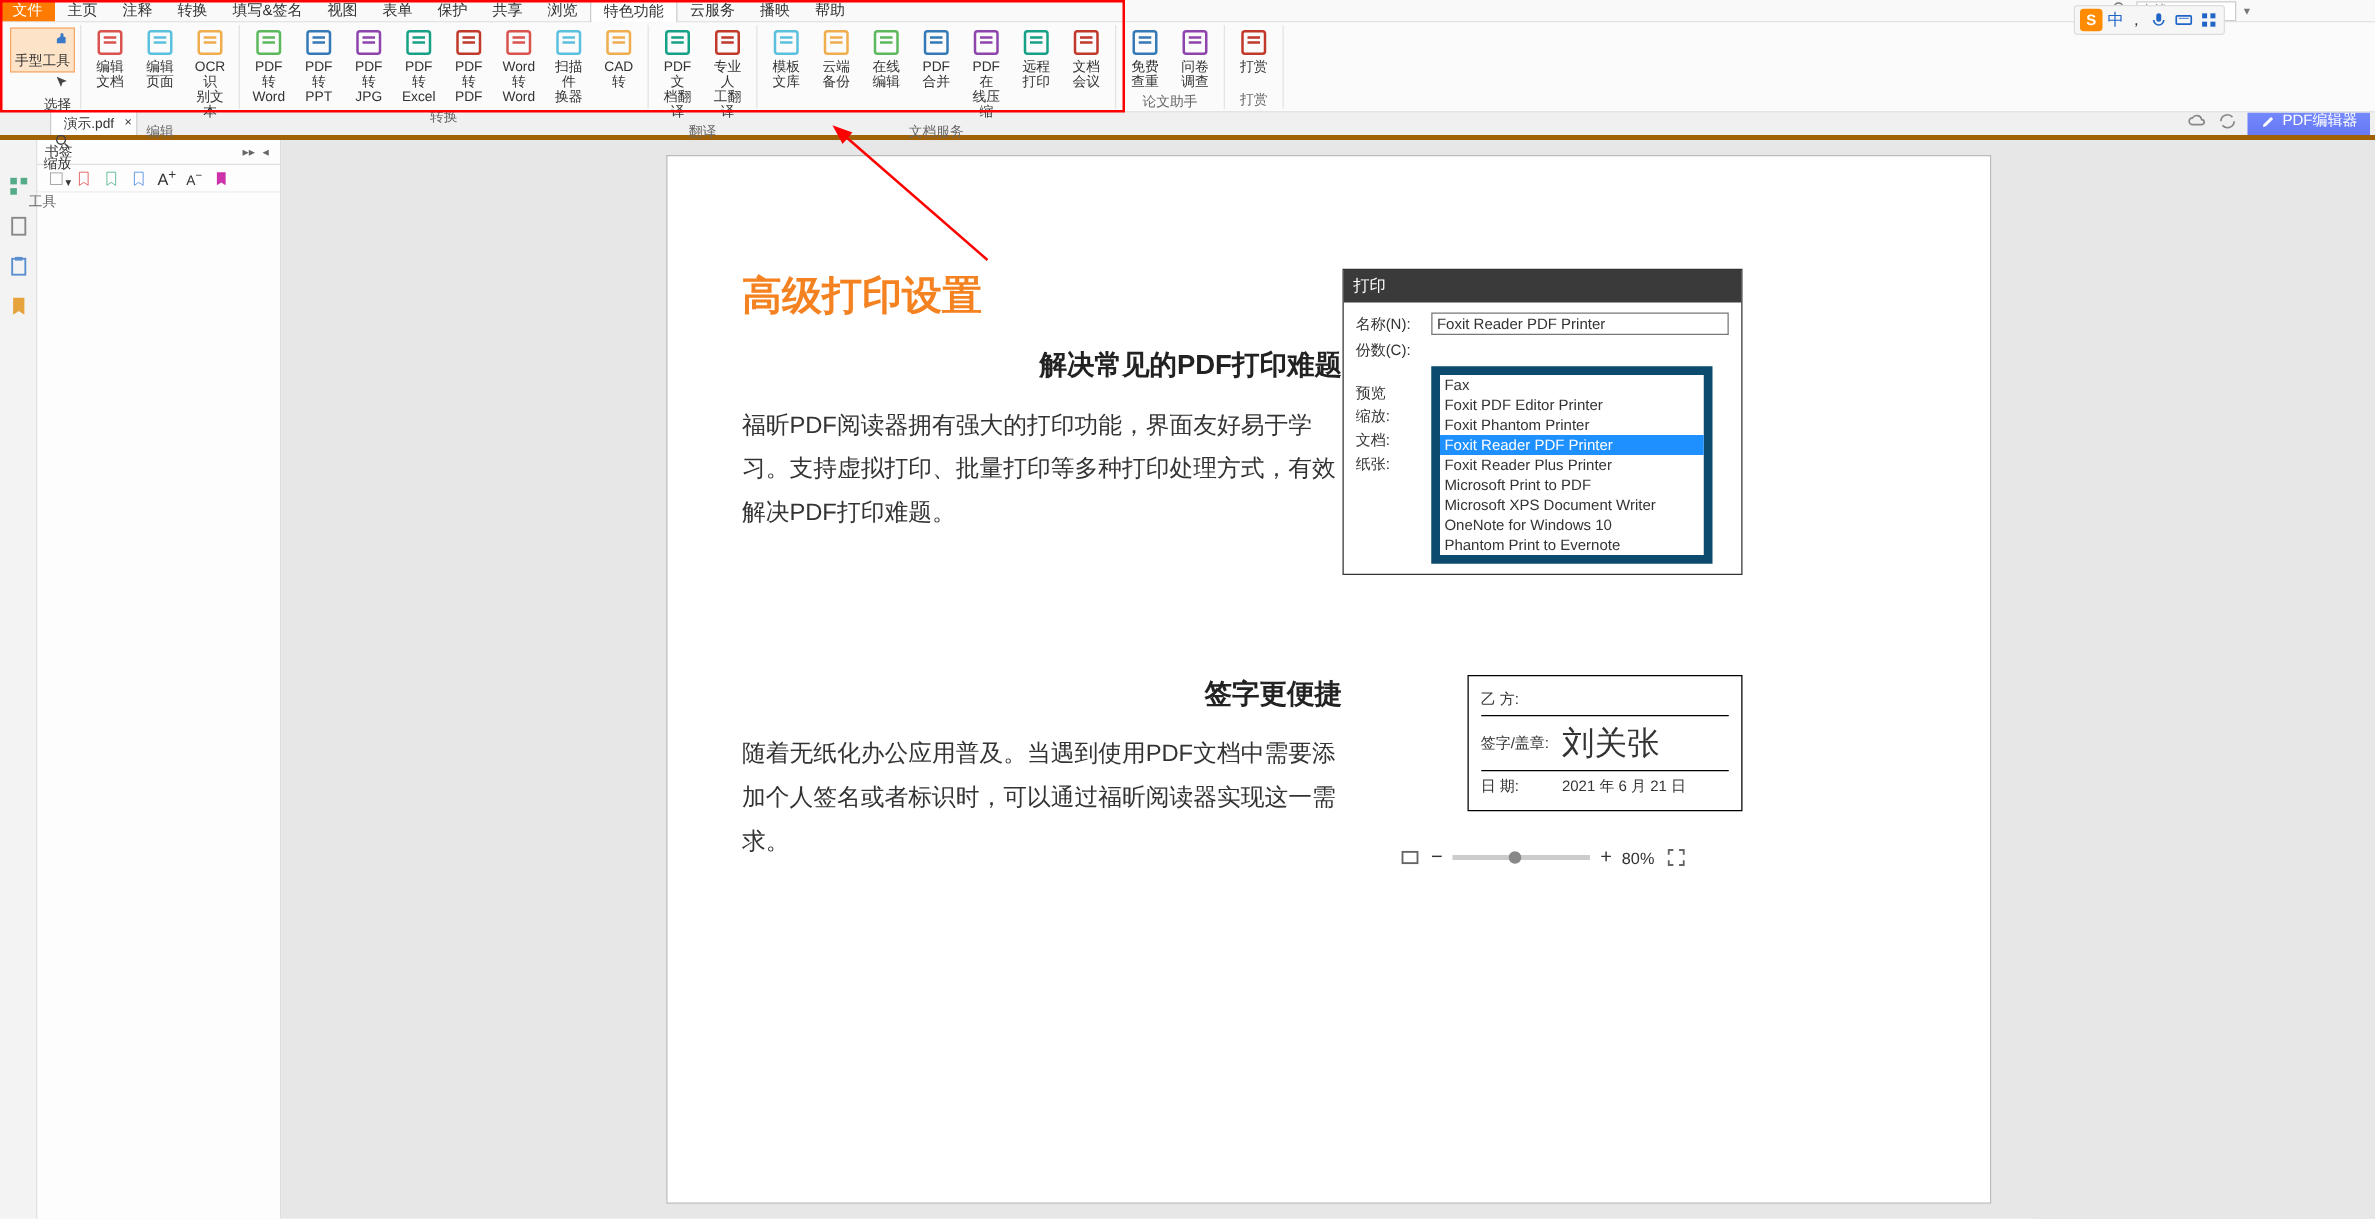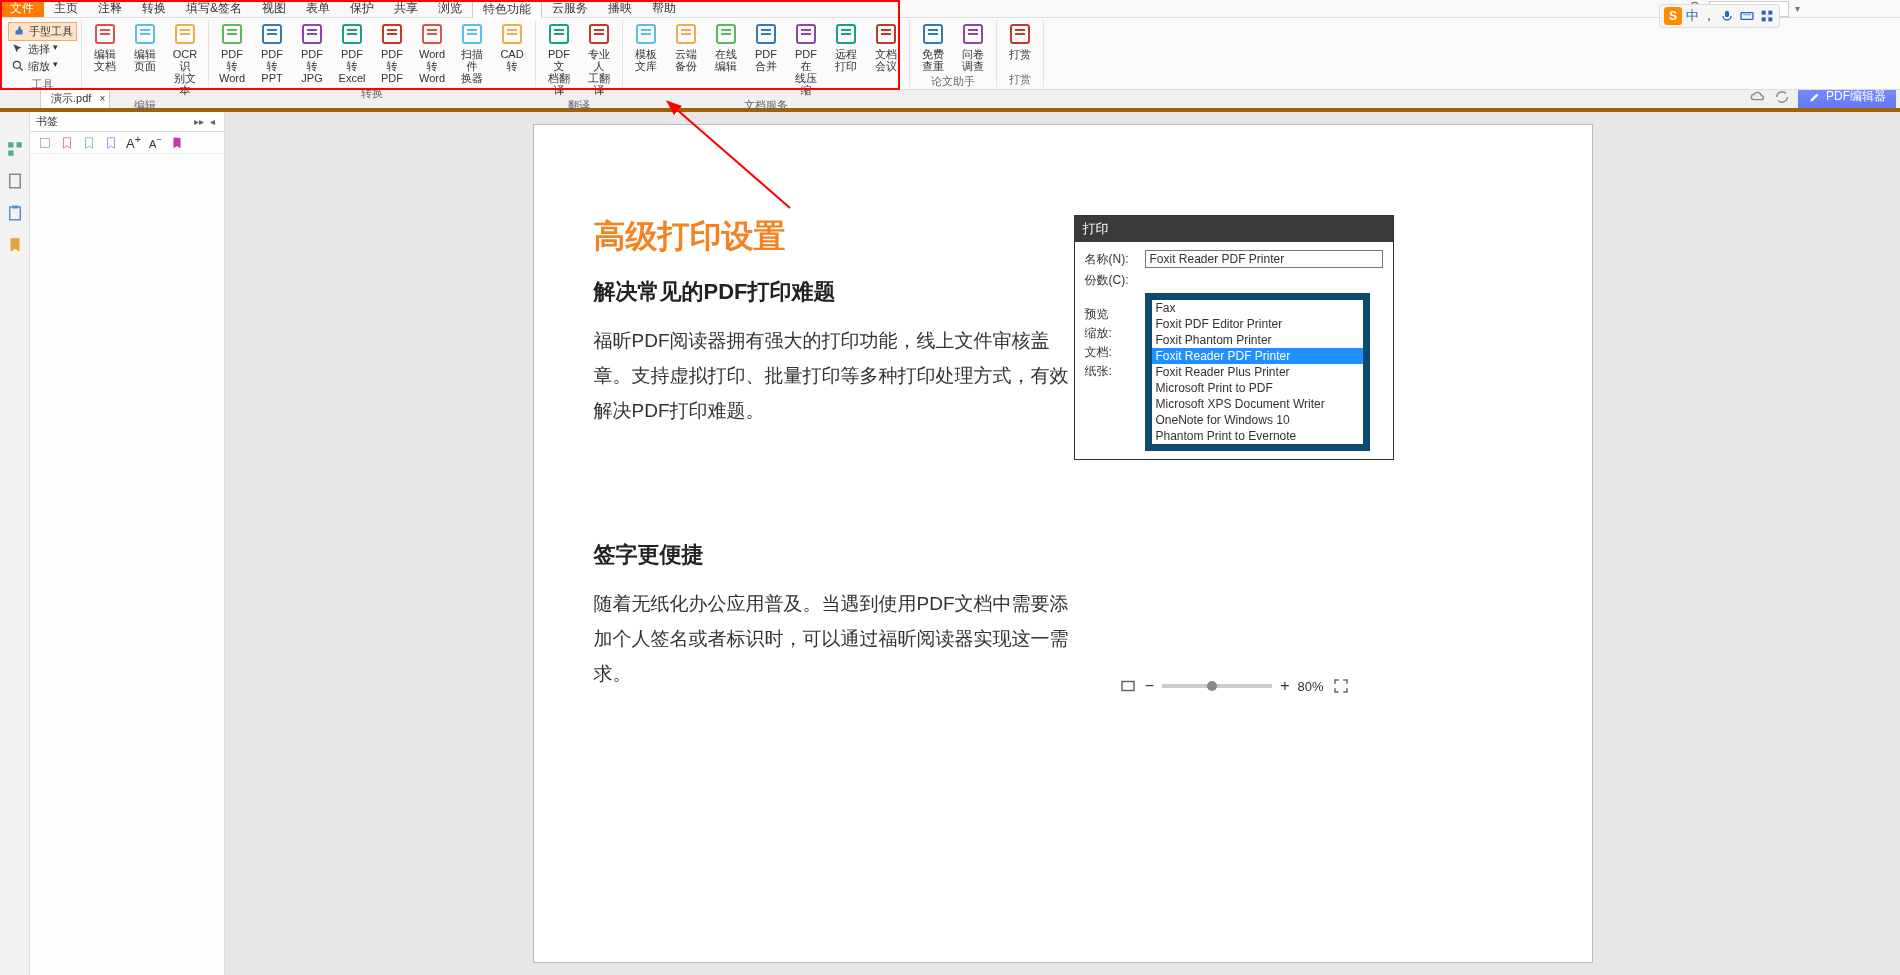--- a/index.html
+++ b/index.html
@@ -15,21 +15,21 @@
 
 .ribbon { height: 72px; background: #fbfbfb; border-bottom: 1px solid #ddd; display: flex; padding: 2px 4px; position: relative; }
 .redbox { position: absolute; left: 0; top: -18px; width: 900px; height: 90px; border: 2px solid #ff0000; pointer-events: none; z-index: 5; }
 .arrow-svg { position: absolute; left: 660px; top: 80px; z-index: 6; pointer-events: none; }
 
 .rgroup { display: flex; flex-direction: column; align-items: center; padding: 0 4px; border-right: 1px solid #e4e4e4; }
 .rgroup-row { display: flex; gap: 2px; }
 .rgroup-label { font-size: 11px; color: #666; margin-top: auto; }
 
 .tools-col { display: flex; flex-direction: column; gap: 0px; padding: 2px 0; }
-.tool-mini { display: flex; align-items: flex-start; gap: 3px; font-size: 11px; padding: 1px 3px; cursor: pointer; }
+.tool-mini { display: flex; align-items: flex-end; gap: 3px; font-size: 11px; padding: 1px 3px; cursor: pointer; flex-direction: column; }
 .tool-mini.active { background: #fde4c8; border: 1px solid #f5a86a; }
 .tool-mini .ico { width: 14px; height: 14px; }
 
 .rbtn { display: flex; flex-direction: column; align-items: center; padding: 2px 4px; cursor: pointer; width: 38px; }
 .rbtn .ico { width: 24px; height: 24px; margin-bottom: 2px; }
 .rbtn .lbl { font-size: 11px; text-align: center; line-height: 12px; white-space: pre-line; }
 
 .tabbar { height: 22px; background: #f0f0f0; border-bottom: 4px solid #a16207; display: flex; align-items: flex-end; padding-left: 40px; }
 .doc-tab { height: 20px; background: #fff; border: 1px solid #ccc; border-bottom: none; padding: 0 18px 0 10px; font-size: 11px; display: flex; align-items: center; position: relative; }
 .doc-tab .close { position: absolute; right: 4px; font-size: 10px; cursor: pointer; }
@@ -47,21 +47,21 @@
 .bm-head .ctrl { padding: 0 3px; cursor: pointer; font-size: 10px; color: #666; }
 .bm-tools { height: 22px; border-bottom: 1px solid #eee; display: flex; align-items: center; gap: 8px; padding: 0 8px; }
 .bm-tools .bico { width: 14px; height: 14px; cursor: pointer; }
 
 .doc-area { flex: 1; background: #e7e7e7; overflow: auto; display: flex; justify-content: center; padding: 12px 0; }
 .page { width: 1060px; background: #fff; border: 1px solid #bbb; padding: 90px 60px; position: relative; }
 
 .feature-row { display: flex; margin-bottom: 80px; }
 .feature-text { width: 480px; }
 .feature-title { font-size: 32px; color: #f58220; font-weight: 600; margin-bottom: 18px; }
-.feature-sub { font-size: 22px; font-weight: 600; margin-bottom: 16px; color: #222; }
+.feature-sub { font-size: 22px; font-weight: 600; margin-bottom: 16px; color: #222; text-align: right; }
 .feature-body { font-size: 19px; color: #333; line-height: 1.85; }
 .feature-img { width: 320px; }
 
 
 .printdlg { width: 320px; background: #fff; border: 1px solid #333; }
 .printdlg-head { background: #3a3a3a; color: #fff; padding: 4px 8px; font-size: 13px; }
 .printdlg-body { padding: 8px 10px; font-size: 12px; position: relative; }
 .printdlg-row { display: flex; align-items: center; margin-bottom: 4px; }
 .printdlg-row .lbl { width: 60px; }
 .printdlg-field { border: 1px solid #777; padding: 1px 4px; flex: 1; font-size: 12px; }
@@ -486,21 +486,21 @@
     </div>
   </div>
 
   <div class="doc-area">
     <div class="page">
 
       <div class="feature-row">
         <div class="feature-text">
           <div class="feature-title">高级打印设置</div>
           <div class="feature-sub">解决常见的PDF打印难题</div>
-          <div class="feature-body">福昕PDF阅读器拥有强大的打印功能，线上文件审核盖章。支持虚拟打印、批量打印等多种打印处理方式，有效解决PDF打印难题。</div>
+          <div class="feature-body">福昕PDF阅读器拥有强大的打印功能，界面友好易于学习。支持虚拟打印、批量打印等多种打印处理方式，有效解决PDF打印难题。</div>
         </div>
         <div class="feature-img">
           <div class="printdlg">
             <div class="printdlg-head">打印</div>
             <div class="printdlg-body">
               <div class="printdlg-row">
                 <span class="lbl">名称(N):</span>
                 <span class="printdlg-field">Foxit Reader PDF Printer</span>
               </div>
               <div class="printdlg-row">
@@ -527,20 +527,33 @@
           </div>
         </div>
       </div>
 
       <div class="feature-row" style="margin-bottom:20px;">
         <div class="feature-text">
           <div class="feature-sub">签字更便捷</div>
           <div class="feature-body">随着无纸化办公应用普及。当遇到使用PDF文档中需要添加个人签名或者标识时，可以通过福昕阅读器实现这一需求。</div>
         </div>
         <div class="feature-img" style="position:relative;">
+          <div class="signbox">
+            <div class="line">
+                <span class="k">乙  方:</span>
+              </div>
+            <div class="line">
+                <span class="k">签字/盖章:</span>
+                <span class="v">刘关张</span>
+              </div>
+            <div class="line">
+                <span class="k">日  期:</span>
+                <span>2021 年 6 月 21 日</span>
+              </div>
+          </div>
 
           <div class="zoombar">
             <svg class="ico" viewBox="0 0 24 24">
                 <rect x="4" y="6" width="16" height="12" fill="none" stroke="#666" stroke-width="2"></rect>
               </svg>
             <span style="font-size:16px;">−</span>
             <div class="track">
                 <div class="thumb"></div>
               </div>
             <span style="font-size:16px;">+</span>

